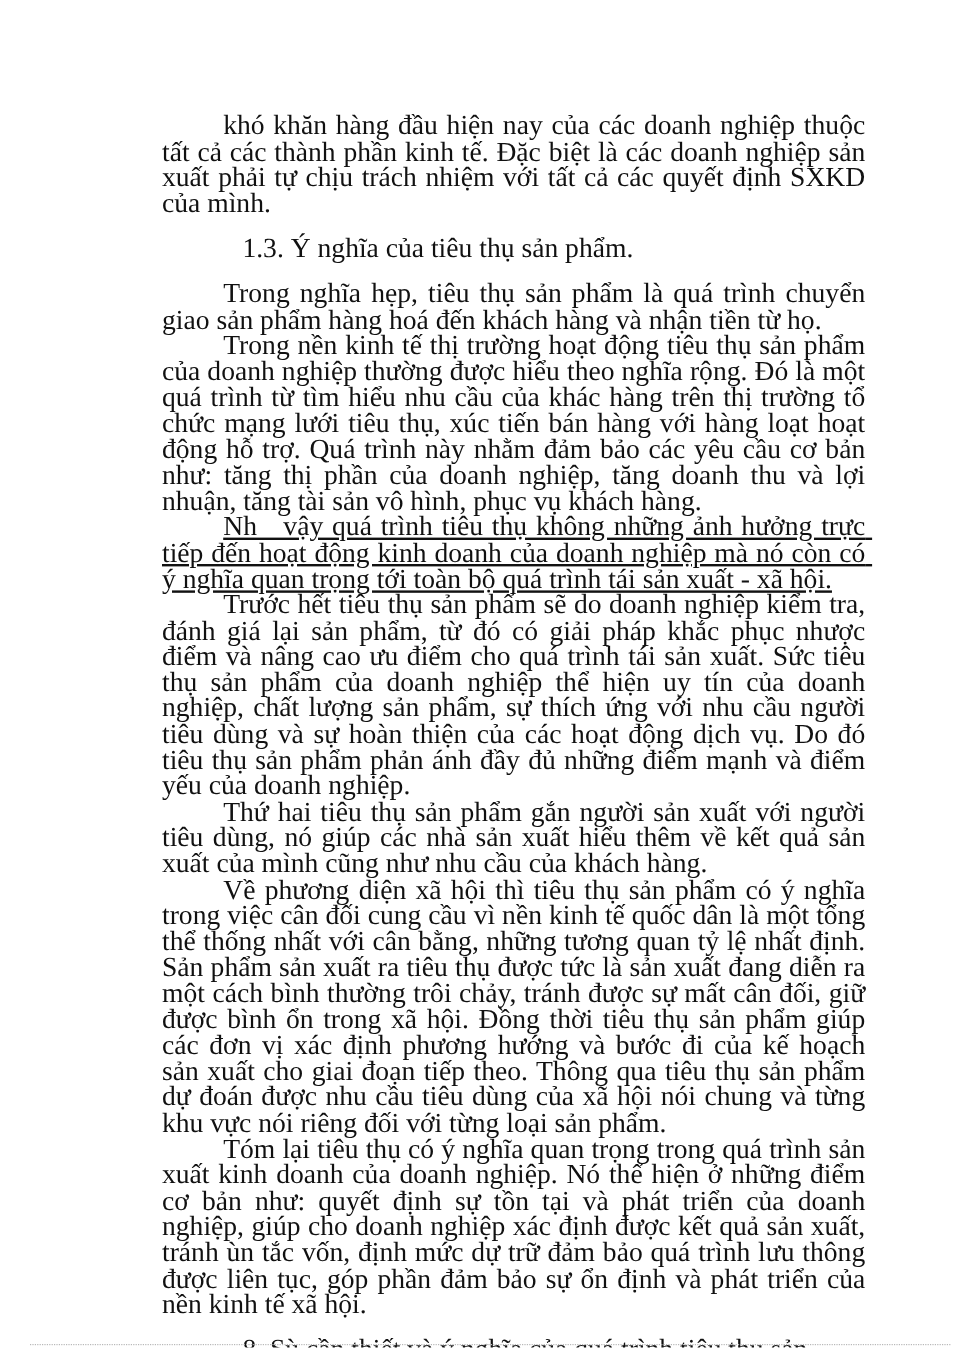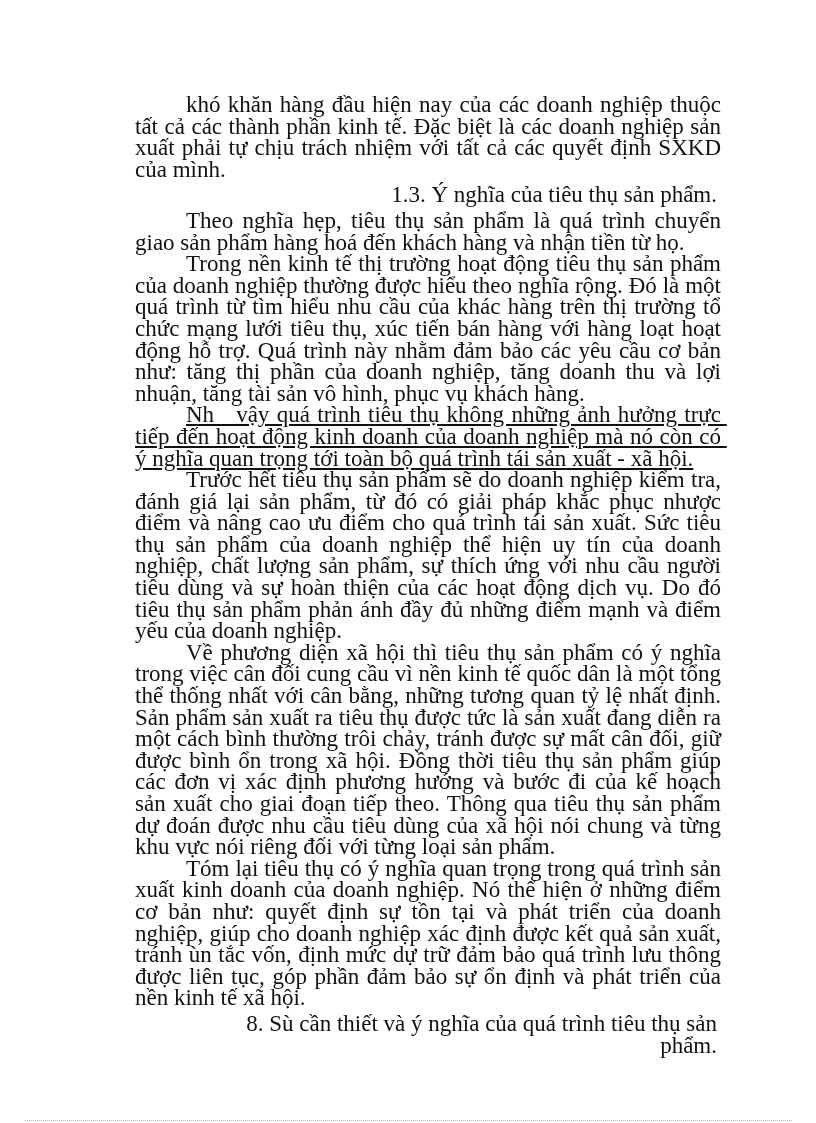--- a/index.html
+++ b/index.html
@@ -25,41 +25,42 @@
     }
     .para {
       margin: 0;
       text-align: justify;
       text-indent: 51px;
     }
     .para.first {
       text-indent: 51px;
     }
     .heading {
-      margin: 4px;
+      margin: 16px;
       text-indent: 51px;
-      text-align: right;
+      text-align: left;
     }
     .bottom-rule {
       position: absolute;
       left: 25px;
       top: 1120px;
       width: 767px;
       height: 0;
       border-top: 1px dotted #b8b8b8;
     }
   </style>
 </head>
 <body>
 
 <div class="page-body">
   <p class="para first">khó khăn hàng đầu hiện nay của các doanh nghiệp thuộc tất cả các thành phần kinh tế. Đặc biệt là các doanh nghiệp sản xuất phải tự chịu trách nhiệm với tất cả các quyết định SXKD của mình.</p>
   <p class="heading">1.3. Ý nghĩa của tiêu thụ sản phẩm.</p>
-  <p class="para">Theo nghĩa hẹp, tiêu thụ sản phẩm là quá trình chuyển giao sản phẩm hàng hoá đến khách hàng và nhận tiền từ họ.</p>
+  <p class="para">Trong nghĩa hẹp, tiêu thụ sản phẩm là quá trình chuyển giao sản phẩm hàng hoá đến khách hàng và nhận tiền từ họ.</p>
   <p class="para">Trong nền kinh tế thị trường hoạt động tiêu thụ sản phẩm của doanh nghiệp thường được hiểu theo nghĩa rộng. Đó là một quá trình từ tìm hiểu nhu cầu của khác hàng trên thị trường tổ chức mạng lưới tiêu thụ, xúc tiến bán hàng với hàng loạt hoạt động hỗ trợ. Quá trình này nhằm đảm bảo các yêu cầu cơ bản như: tăng thị phần của doanh nghiệp, tăng doanh thu và lợi nhuận, tăng tài sản vô hình, phục vụ khách hàng.</p>
   <p class="para" style="white-space: pre-wrap; text-decoration: underline;">Nh   vậy quá trình tiêu thụ không những ảnh hưởng trực tiếp đến hoạt động kinh doanh của doanh nghiệp mà nó còn có ý nghĩa quan trọng tới toàn bộ quá trình tái sản xuất - xã hội.</p>
   <p class="para">Trước hết tiêu thụ sản phẩm sẽ do doanh nghiệp kiểm tra, đánh giá lại sản phẩm, từ đó có giải pháp khắc phục nhược điểm và nâng cao ưu điểm cho quá trình tái sản xuất. Sức tiêu thụ sản phẩm của doanh nghiệp thể hiện uy tín của doanh nghiệp, chất lượng sản phẩm, sự thích ứng với nhu cầu người tiêu dùng và sự hoàn thiện của các hoạt động dịch vụ. Do đó tiêu thụ sản phẩm phản ánh đầy đủ những điểm mạnh và điểm yếu của doanh nghiệp.</p>
+  <p class="para">Thứ hai tiêu thụ sản phẩm gắn người sản xuất với người tiêu dùng, nó giúp các nhà sản xuất hiểu thêm về kết quả sản xuất của mình cũng như nhu cầu của khách hàng.</p>
   <p class="para">Về phương diện xã hội thì tiêu thụ sản phẩm có ý nghĩa trong việc cân đối cung cầu vì nền kinh tế quốc dân là một tổng thể thống nhất với cân bằng, những tương quan tỷ lệ nhất định. Sản phẩm sản xuất ra tiêu thụ được tức là sản xuất đang diễn ra một cách bình thường trôi chảy, tránh được sự mất cân đối, giữ được bình ổn trong xã hội. Đồng thời tiêu thụ sản phẩm giúp các đơn vị xác định phương hướng và bước đi của kế hoạch sản xuất cho giai đoạn tiếp theo. Thông qua tiêu thụ sản phẩm dự đoán được nhu cầu tiêu dùng của xã hội nói chung và từng khu vực nói riêng đối với từng loại sản phẩm.</p>
   <p class="para">Tóm lại tiêu thụ có ý nghĩa quan trọng trong quá trình sản xuất kinh doanh của doanh nghiệp. Nó thể hiện ở những điểm cơ bản như: quyết định sự tồn tại và phát triển của doanh nghiệp, giúp cho doanh nghiệp xác định được kết quả sản xuất, tránh ùn tắc vốn, định mức dự trữ đảm bảo quá trình lưu thông được liên tục, góp phần đảm bảo sự ổn định và phát triển của nền kinh tế xã hội.</p>
   <p class="heading">8. Sù cần thiết và ý nghĩa của quá trình tiêu thụ sản phẩm.</p>
 </div>
 
 <div class="bottom-rule"></div>
 
 </body></html>

